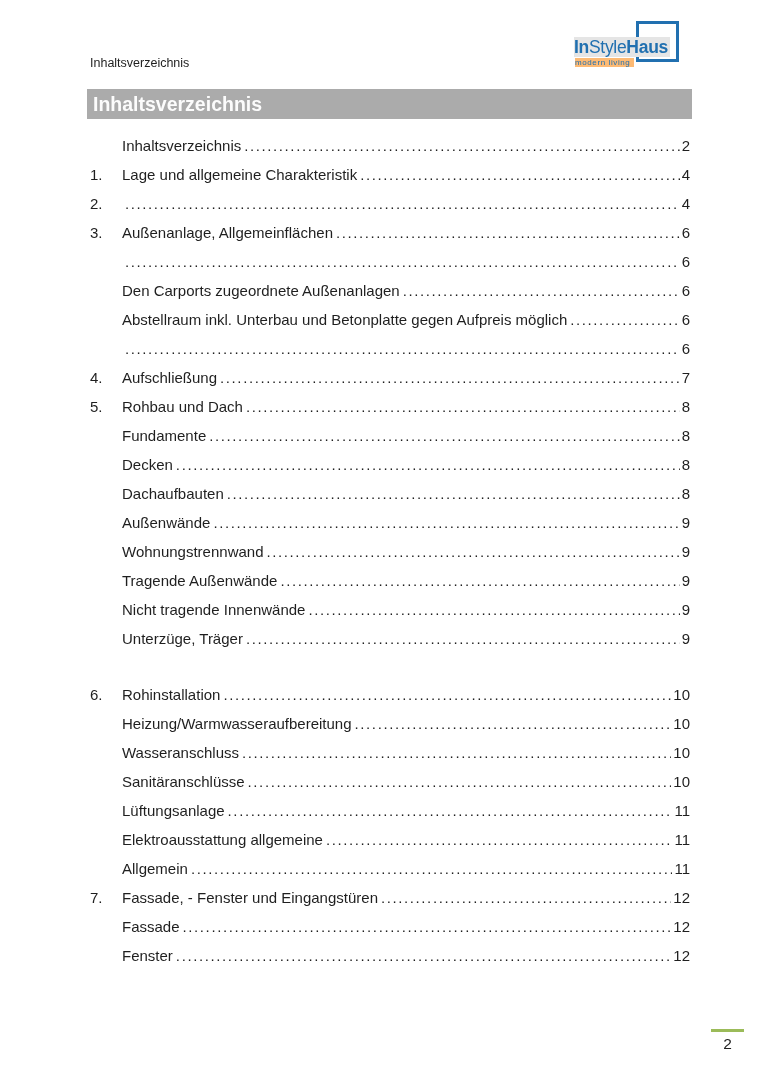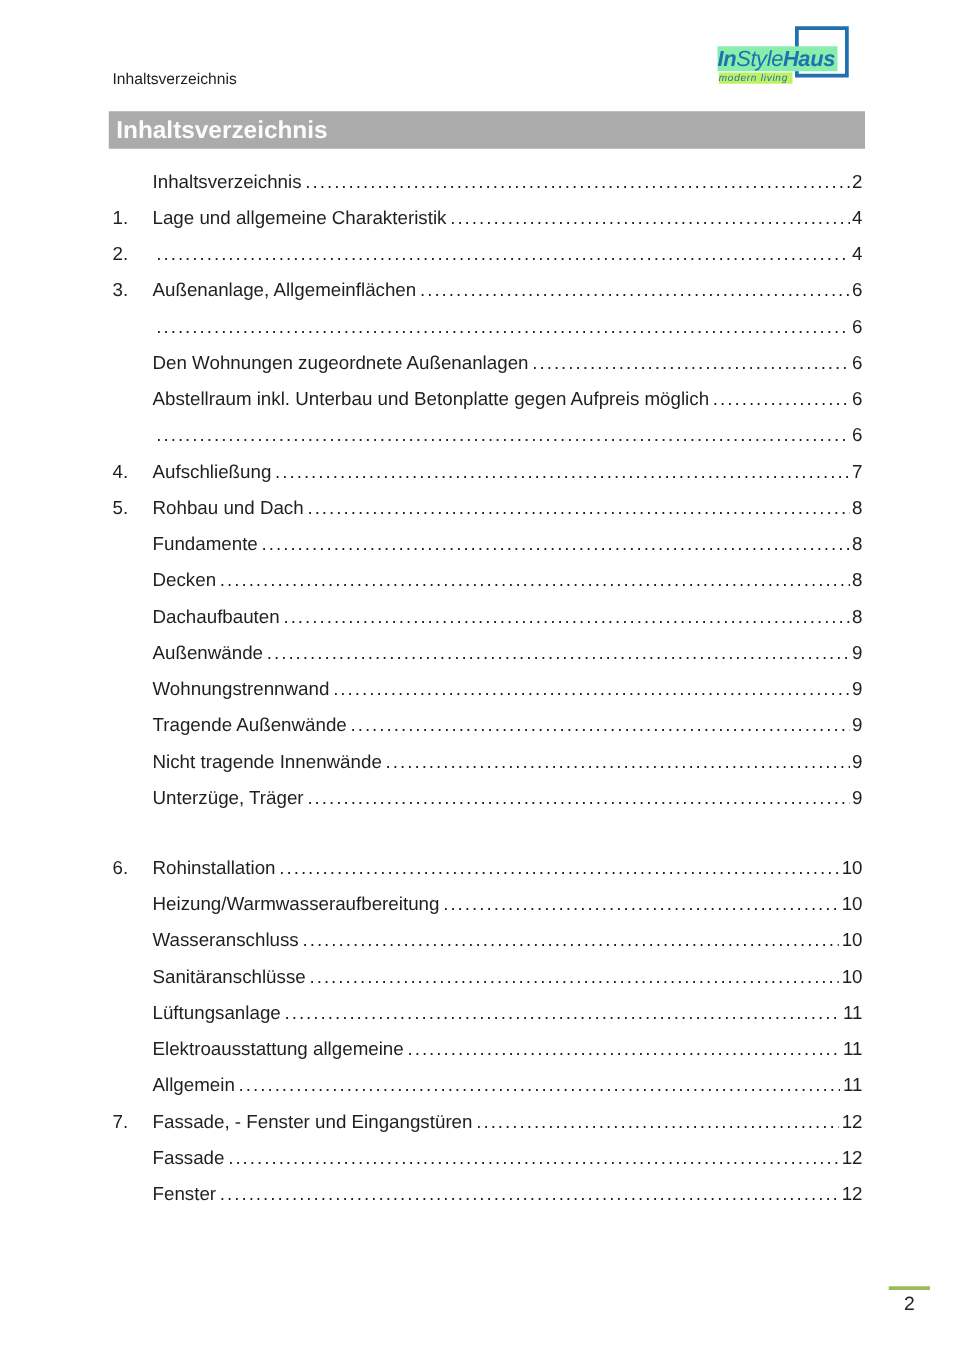--- a/index.html
+++ b/index.html
@@ -35,41 +35,39 @@
   .logo-square {
     position: absolute;
     left: 62px; top: 8px;
     width: 43px; height: 41px;
     border: 3px solid var(--logo-blue);
   }
   .logo-wordmark {
     position: absolute;
     left: 0; top: 24px;
     z-index: 2;
-    background: #86efac;
+    background: #e5e5e5;
     color: var(--logo-blue);
     font-size: 17.5px;
     line-height: 1.05;
     letter-spacing: -0.3px;
     white-space: nowrap;
     padding: 1px 2px 1px 0;
-    font-style: italic;
   }
   .logo-wordmark .lw-bold { font-weight: bold; }
   .logo-tagline {
     position: absolute;
     left: 1px; top: 45px;
     z-index: 2;
-    background: #bef264;
+    background: #fdba74;
     color: var(--logo-blue);
     font-size: 8px;
     letter-spacing: 0.6px;
     white-space: nowrap;
     padding-right: 4px;
-    font-style: italic;
   }
 
   
   .title-bar {
     position: absolute;
     left: 87px; top: 89px;
     width: 605px; height: 30px;
     background: var(--bar-bg);
     color: var(--bar-text);
     font-weight: bold;
@@ -163,21 +161,21 @@
     <span class="toc-leader"></span>
     <span class="toc-page">6</span>
   </div>
       <div class="toc-row">
     <span class="toc-num"></span>
     <span class="toc-leader"></span>
     <span class="toc-page">6</span>
   </div>
       <div class="toc-row">
     <span class="toc-num"></span>
-    <span class="toc-label">Den Wohnungen zugeordnete Außenanlagen</span>
+    <span class="toc-label">Den Carports zugeordnete Außenanlagen</span>
     <span class="toc-leader"></span>
     <span class="toc-page">6</span>
   </div>
       <div class="toc-row">
     <span class="toc-num"></span>
     <span class="toc-label">Abstellraum inkl. Unterbau und Betonplatte gegen Aufpreis möglich</span>
     <span class="toc-leader"></span>
     <span class="toc-page">6</span>
   </div>
       <div class="toc-row">

